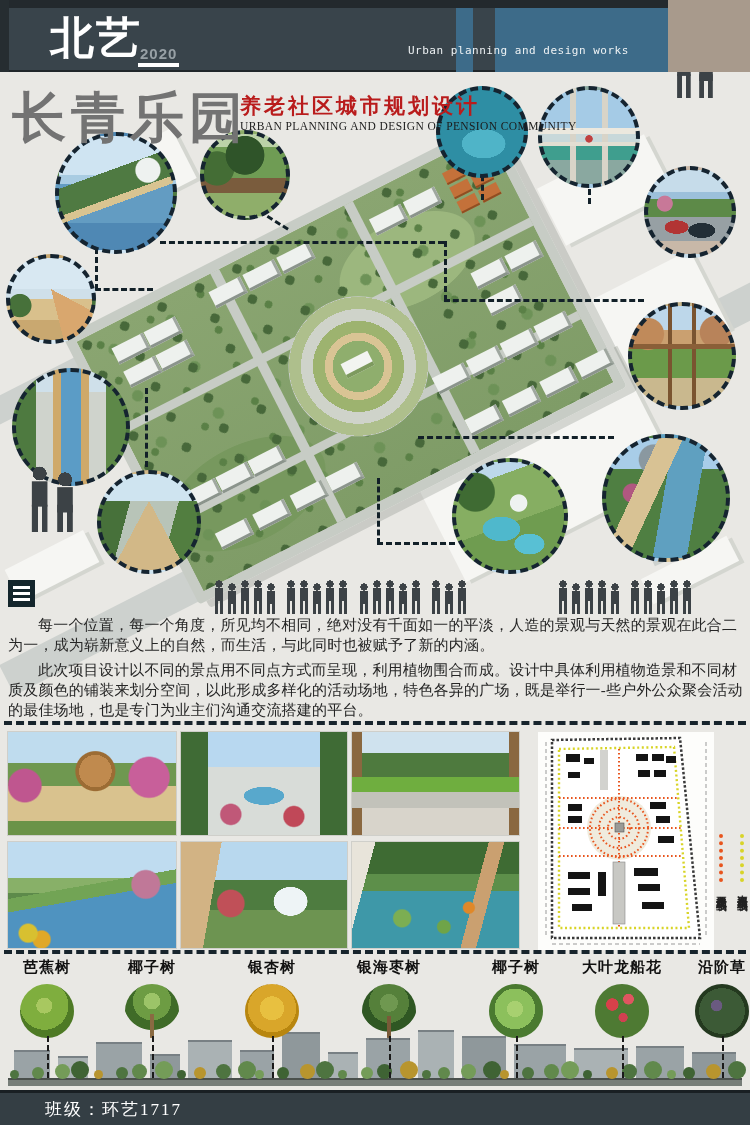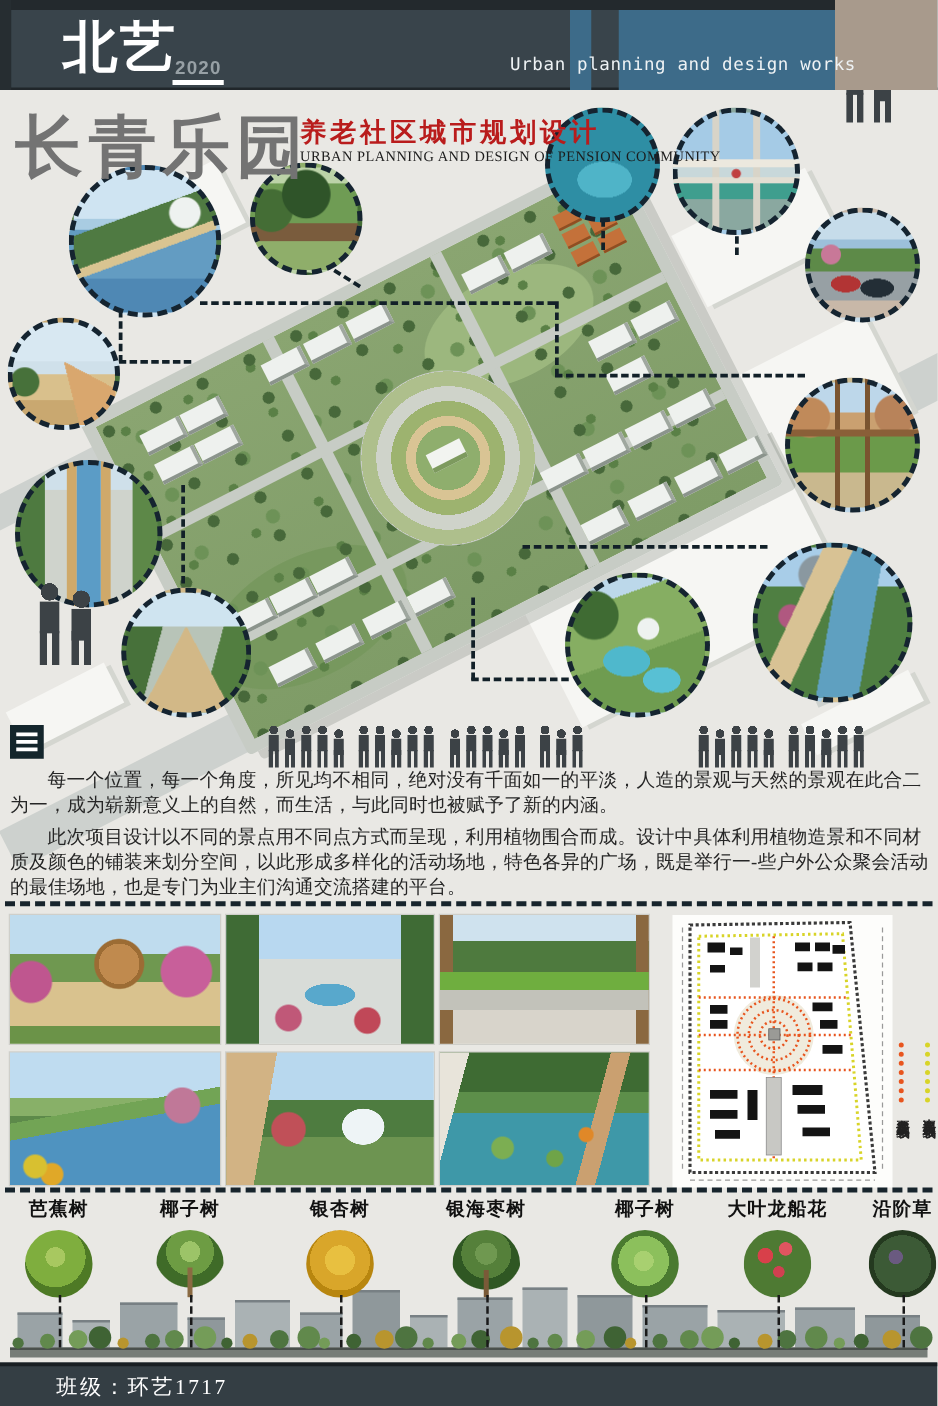--- a/index.html
+++ b/index.html
@@ -12,21 +12,21 @@
   .header{position:absolute;left:0;top:0;width:750px;height:72px;background:var(--header-dark,#39444b);z-index:60;border-bottom:2px solid #20262a;}
   .header-topstrip{position:absolute;left:0;top:0;width:668px;height:8px;background:#23292d;}
   .header-leftedge{position:absolute;left:0;top:0;width:9px;height:72px;background:#262d31;}
   .brand{position:absolute;left:50px;top:9px;color:#fff;font-family:"Liberation Sans",sans-serif;font-weight:bold;font-size:44px;letter-spacing:2px;white-space:nowrap;}
   .brand-year{display:inline-block;font-size:15px;font-weight:bold;color:#97a0a5;letter-spacing:1px;border-bottom:4px solid #fff;padding:0 2px 1px 2px;vertical-align:-6px;margin-left:-4px;}
   .brand-college{position:absolute;left:168px;top:9px;color:#fff;font-family:"Liberation Sans",sans-serif;font-weight:bold;font-size:44px;letter-spacing:4px;white-space:nowrap;}
   .header-stripe1{position:absolute;left:456px;top:8px;width:17px;height:64px;background:var(--header-blue,#3d6b89);}
   .header-bluepanel{position:absolute;left:495px;top:8px;width:173px;height:64px;background:var(--header-blue,#3d6b89);}
   .header-tan{position:absolute;left:668px;top:0;width:82px;height:72px;background:var(--header-tan,#a89a8c);}
   .cat-zh{position:absolute;left:408px;top:12px;width:260px;color:#fff;font-family:"Liberation Sans",sans-serif;font-size:23px;font-weight:bold;letter-spacing:7px;white-space:nowrap;z-index:5;}
-  .cat-en{position:absolute;left:408px;top:44px;width:260px;color:#eef2f4;font-family:"DejaVu Sans Mono",monospace;font-size:14px;letter-spacing:0.5px;white-space:nowrap;z-index:5;}
+  .cat-en{position:absolute;left:408px;top:44px;width:260px;color:#eef2f4;font-family:"DejaVu Sans Mono",monospace;font-size:11px;letter-spacing:0.5px;white-space:nowrap;z-index:5;}
 
   
   .title-name{position:absolute;left:12px;top:82px;font-size:54px;font-weight:bold;color:#737373;letter-spacing:5px;font-family:"Liberation Serif",serif;z-index:50;}
   .subtitle-zh{position:absolute;left:240px;top:92px;font-size:21px;font-weight:bold;color:#b91c1c;letter-spacing:3px;z-index:50;}
   .subtitle-en{position:absolute;left:240px;top:120px;font-size:11.5px;color:#1c1c1c;letter-spacing:0.4px;z-index:50;white-space:nowrap;}
 
   
   .blk{position:absolute;background:#f6f6f3;box-shadow:4px 4px 0 #d4d6d0;transform:rotate(-27deg);z-index:2;}
   .croad{position:absolute;background:#cdd1ce;z-index:1;}
   .site{position:absolute;left:105px;top:212px;width:480px;height:300px;transform:rotate(-27deg);z-index:3;

